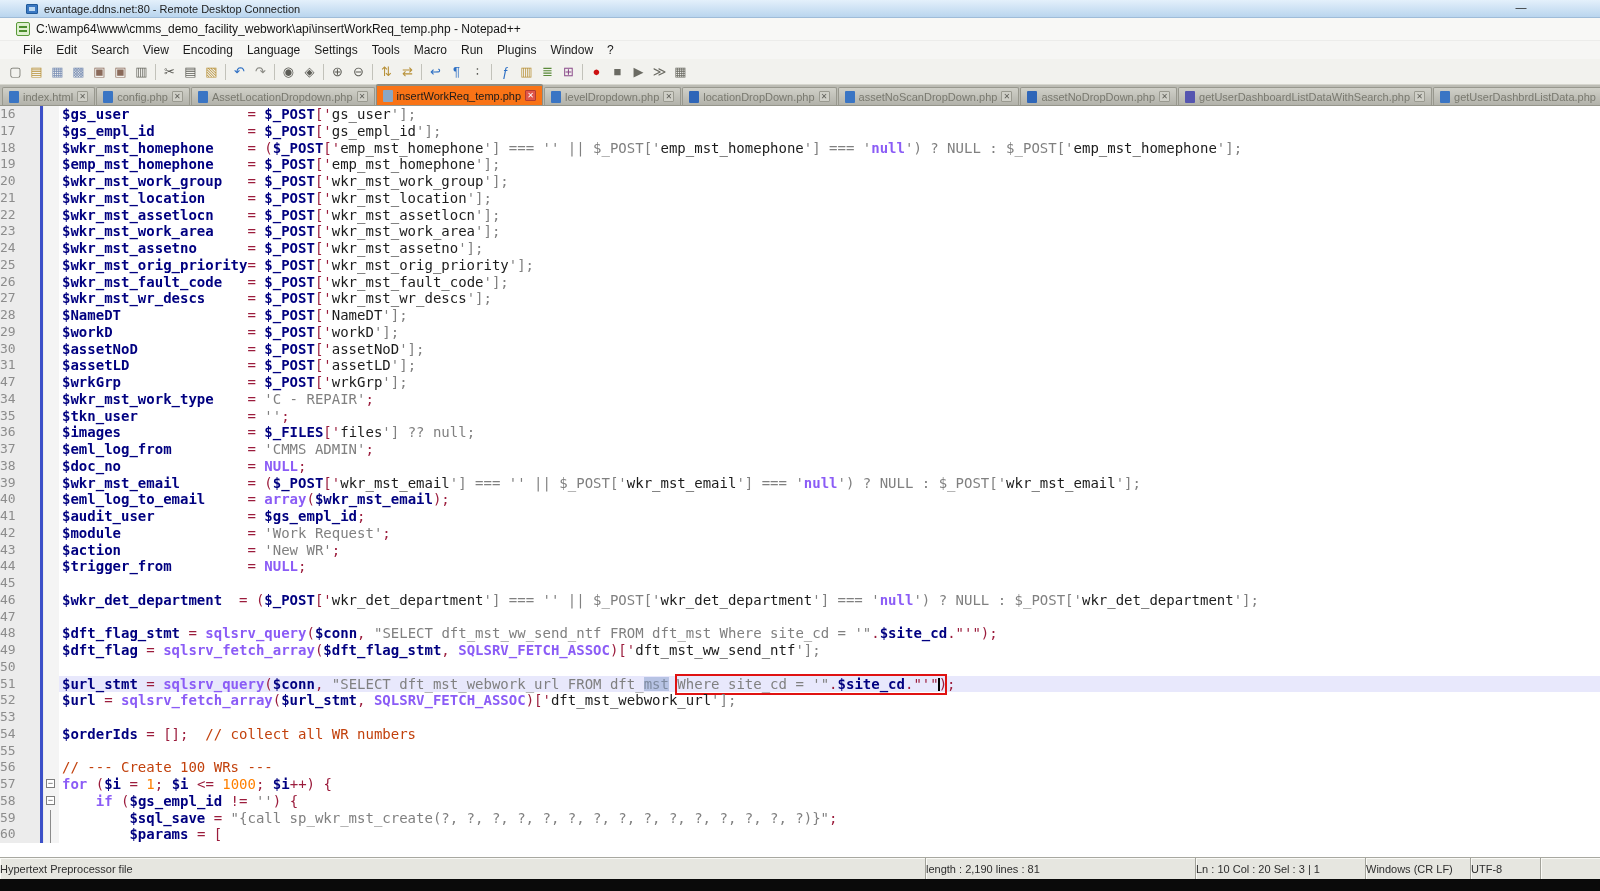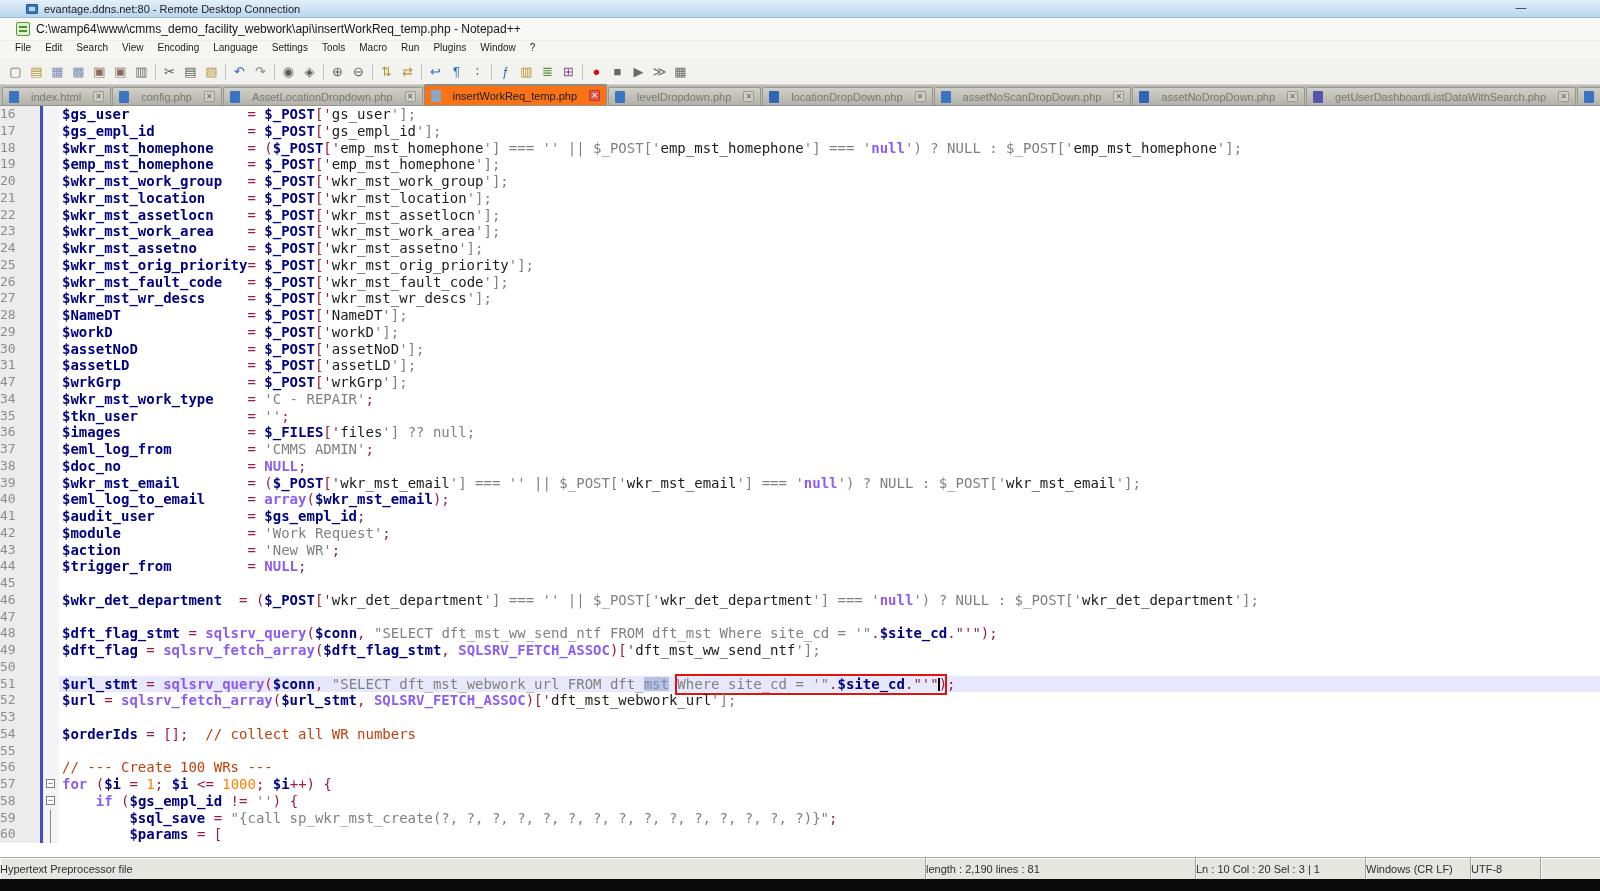--- a/index.html
+++ b/index.html
@@ -14,31 +14,31 @@
   .rdp-min{position:absolute;left:1510px;top:3px;width:22px;height:12px;text-align:center;line-height:9px;
     font-size:11px;color:#222;cursor:default}
 
   
   .np-title{height:23px;background:#f8f8f6;display:flex;align-items:center;padding-left:16px;
     font-size:12px;color:#151515;border-bottom:1px solid #ececea}
   .np-icon{width:14px;height:14px;margin-right:6px;background:#dff0d0;border:1px solid #5a9a3a;border-radius:2px;position:relative}
   .np-icon::after{content:"";position:absolute;left:2px;top:3px;width:8px;height:2px;background:#4d8f2f;box-shadow:0 4px 0 #4d8f2f}
 
   
-  .menubar{height:18px;background:#f6f6f4;display:flex;font-size:10px;color:#1a1a1a;padding-left:8px}
+  .menubar{height:18px;background:#f6f6f4;display:flex;align-items:center;font-size:12px;color:#1a1a1a;padding-left:16px}
   .menu-item{padding:1px 7px;cursor:default}
 
   
   .toolbar{height:26px;background:#f2f2ee;border-bottom:1px solid #d6d6ce;display:flex;align-items:center;padding-left:5px}
   .tbtn{width:21px;height:21px;display:flex;align-items:center;justify-content:center;font-size:13px;color:#5c5c56;cursor:default}
   .tsep{width:1px;height:16px;background:#c2c2ba;margin:0 3px}
 
   
   .tabbar{height:21px;background:#bcbcb4;display:flex;align-items:flex-end;padding-left:2px;border-bottom:1px solid #96968c}
-  .tab{height:18px;display:flex;align-items:center;gap:12px;padding:0 6px;margin-right:1px;
+  .tab{height:18px;display:flex;align-items:center;gap:4px;padding:0 6px;margin-right:1px;
     background:linear-gradient(#d0d0c8,#b2b2aa);border:1px solid #98988e;border-bottom:none;
     border-radius:2px 2px 0 0;font-size:11px;color:#79796f;white-space:nowrap;cursor:default}
   .tab.active{height:21px;background:#f97316;border-top:2px solid #f0a43c;border-color:#8d8d83;color:#1b1b1b}
   .ficon{width:10px;height:12px;border-radius:1px;flex:0 0 auto;
     background-image:repeating-linear-gradient(180deg,rgba(255,255,255,.85) 0 1px,transparent 1px 3px);
     background-position:0 3px;background-repeat:no-repeat;background-size:8px 8px;background-origin:content-box;padding:0 1px}
   .xbox{width:11px;height:11px;font-size:8px;line-height:10px;text-align:center;color:#5e5e58;
     background:#cfcfc7;border:1px solid #9a9a90;border-radius:1px;cursor:default}
   .tab.active .xbox{background:#e0574a;border-color:#b23c31;color:#fff}
 

